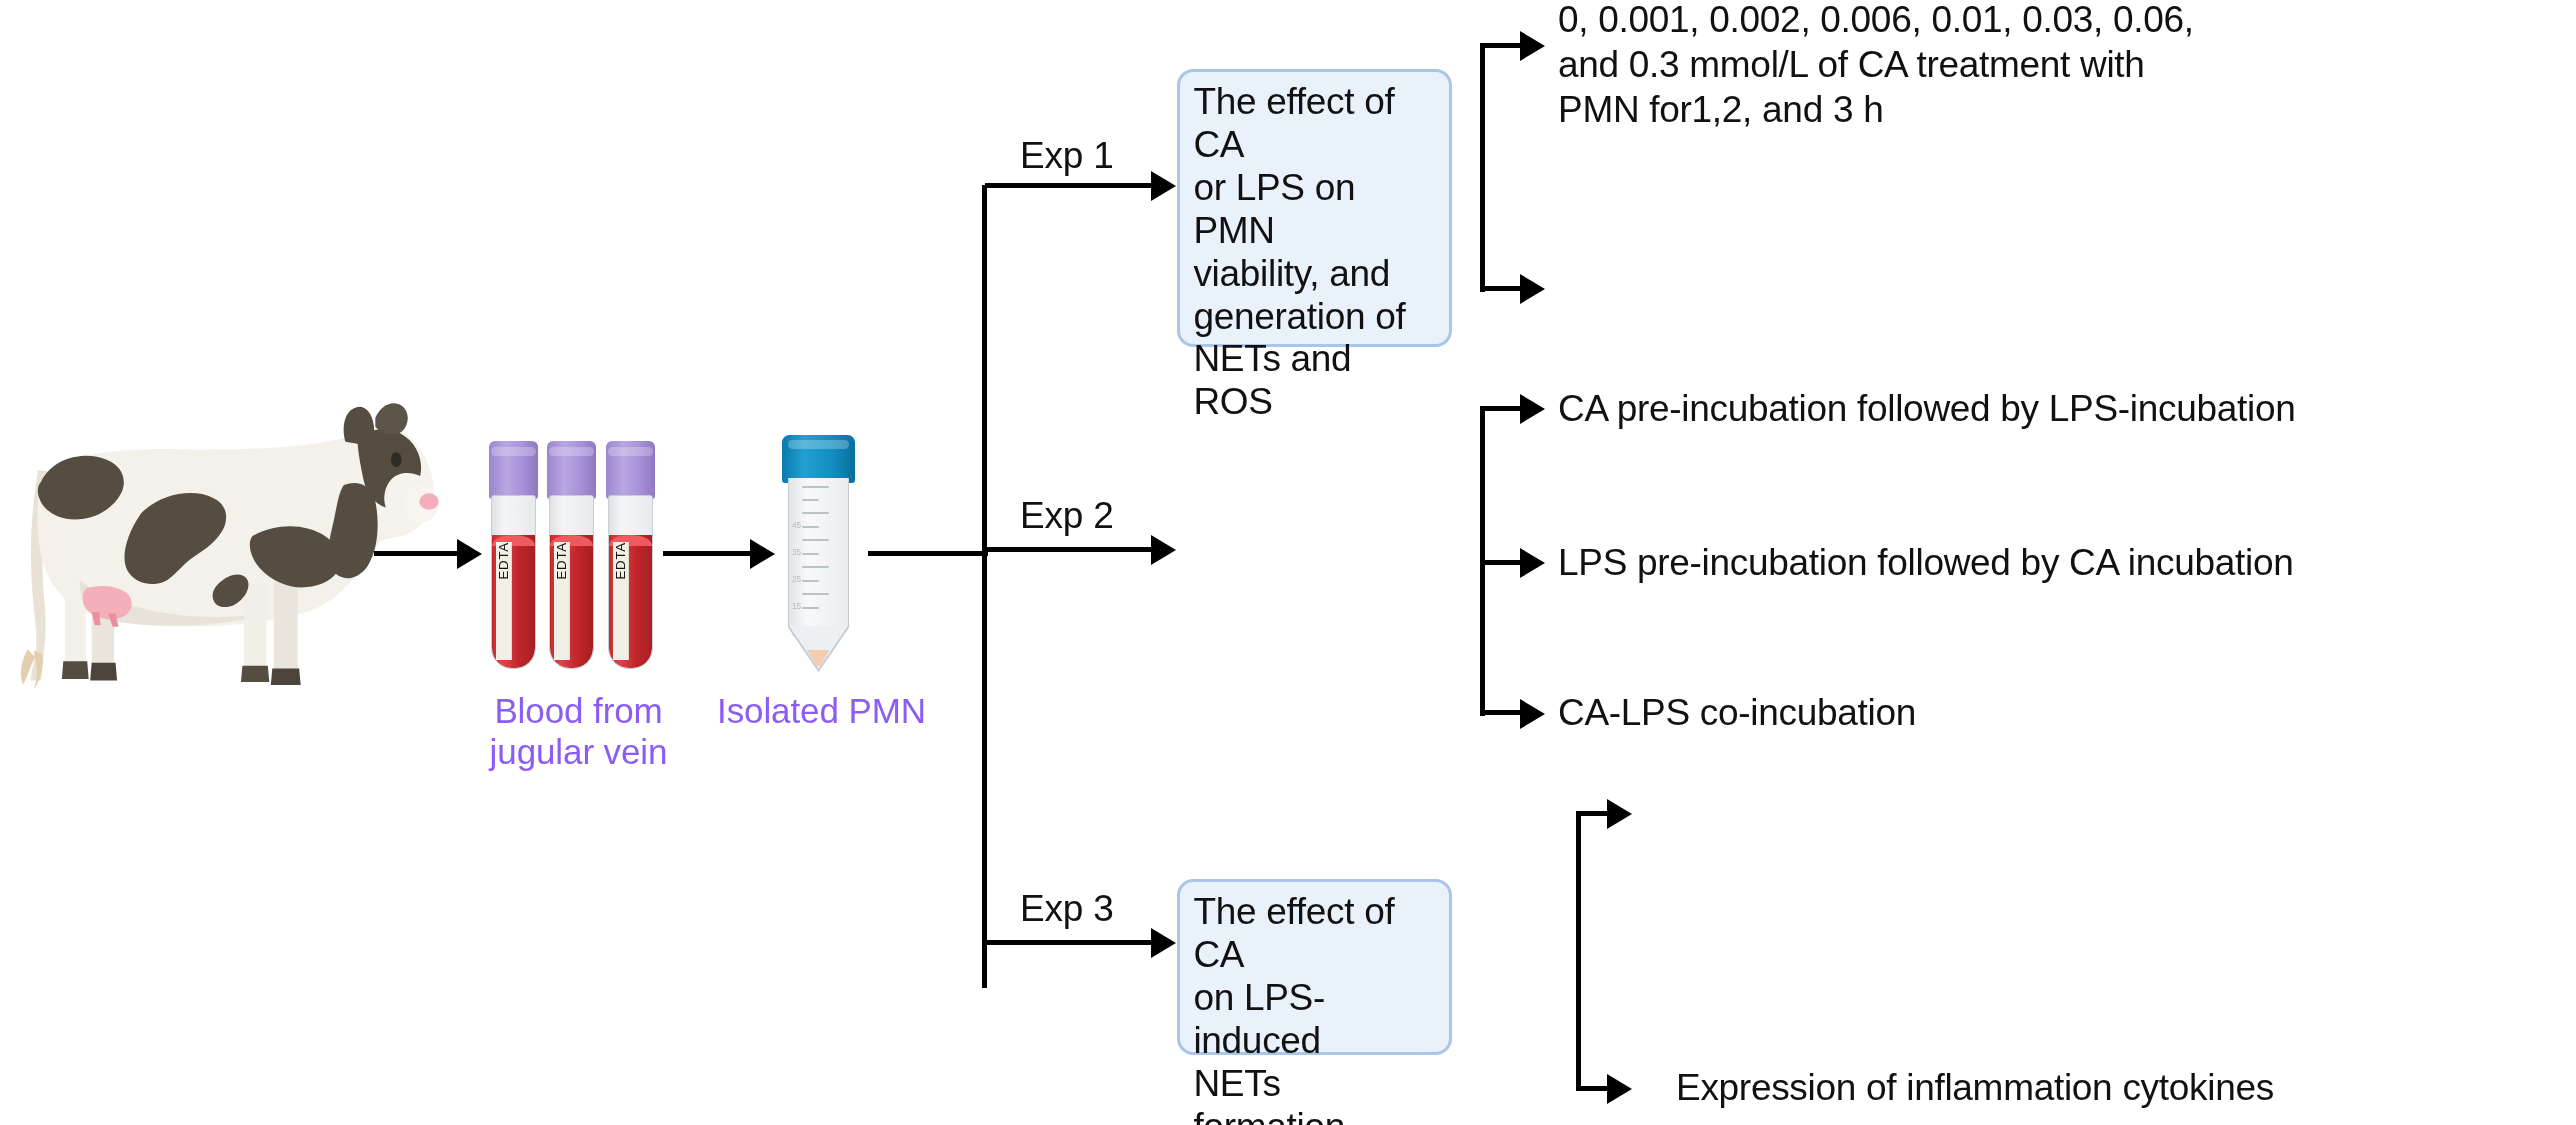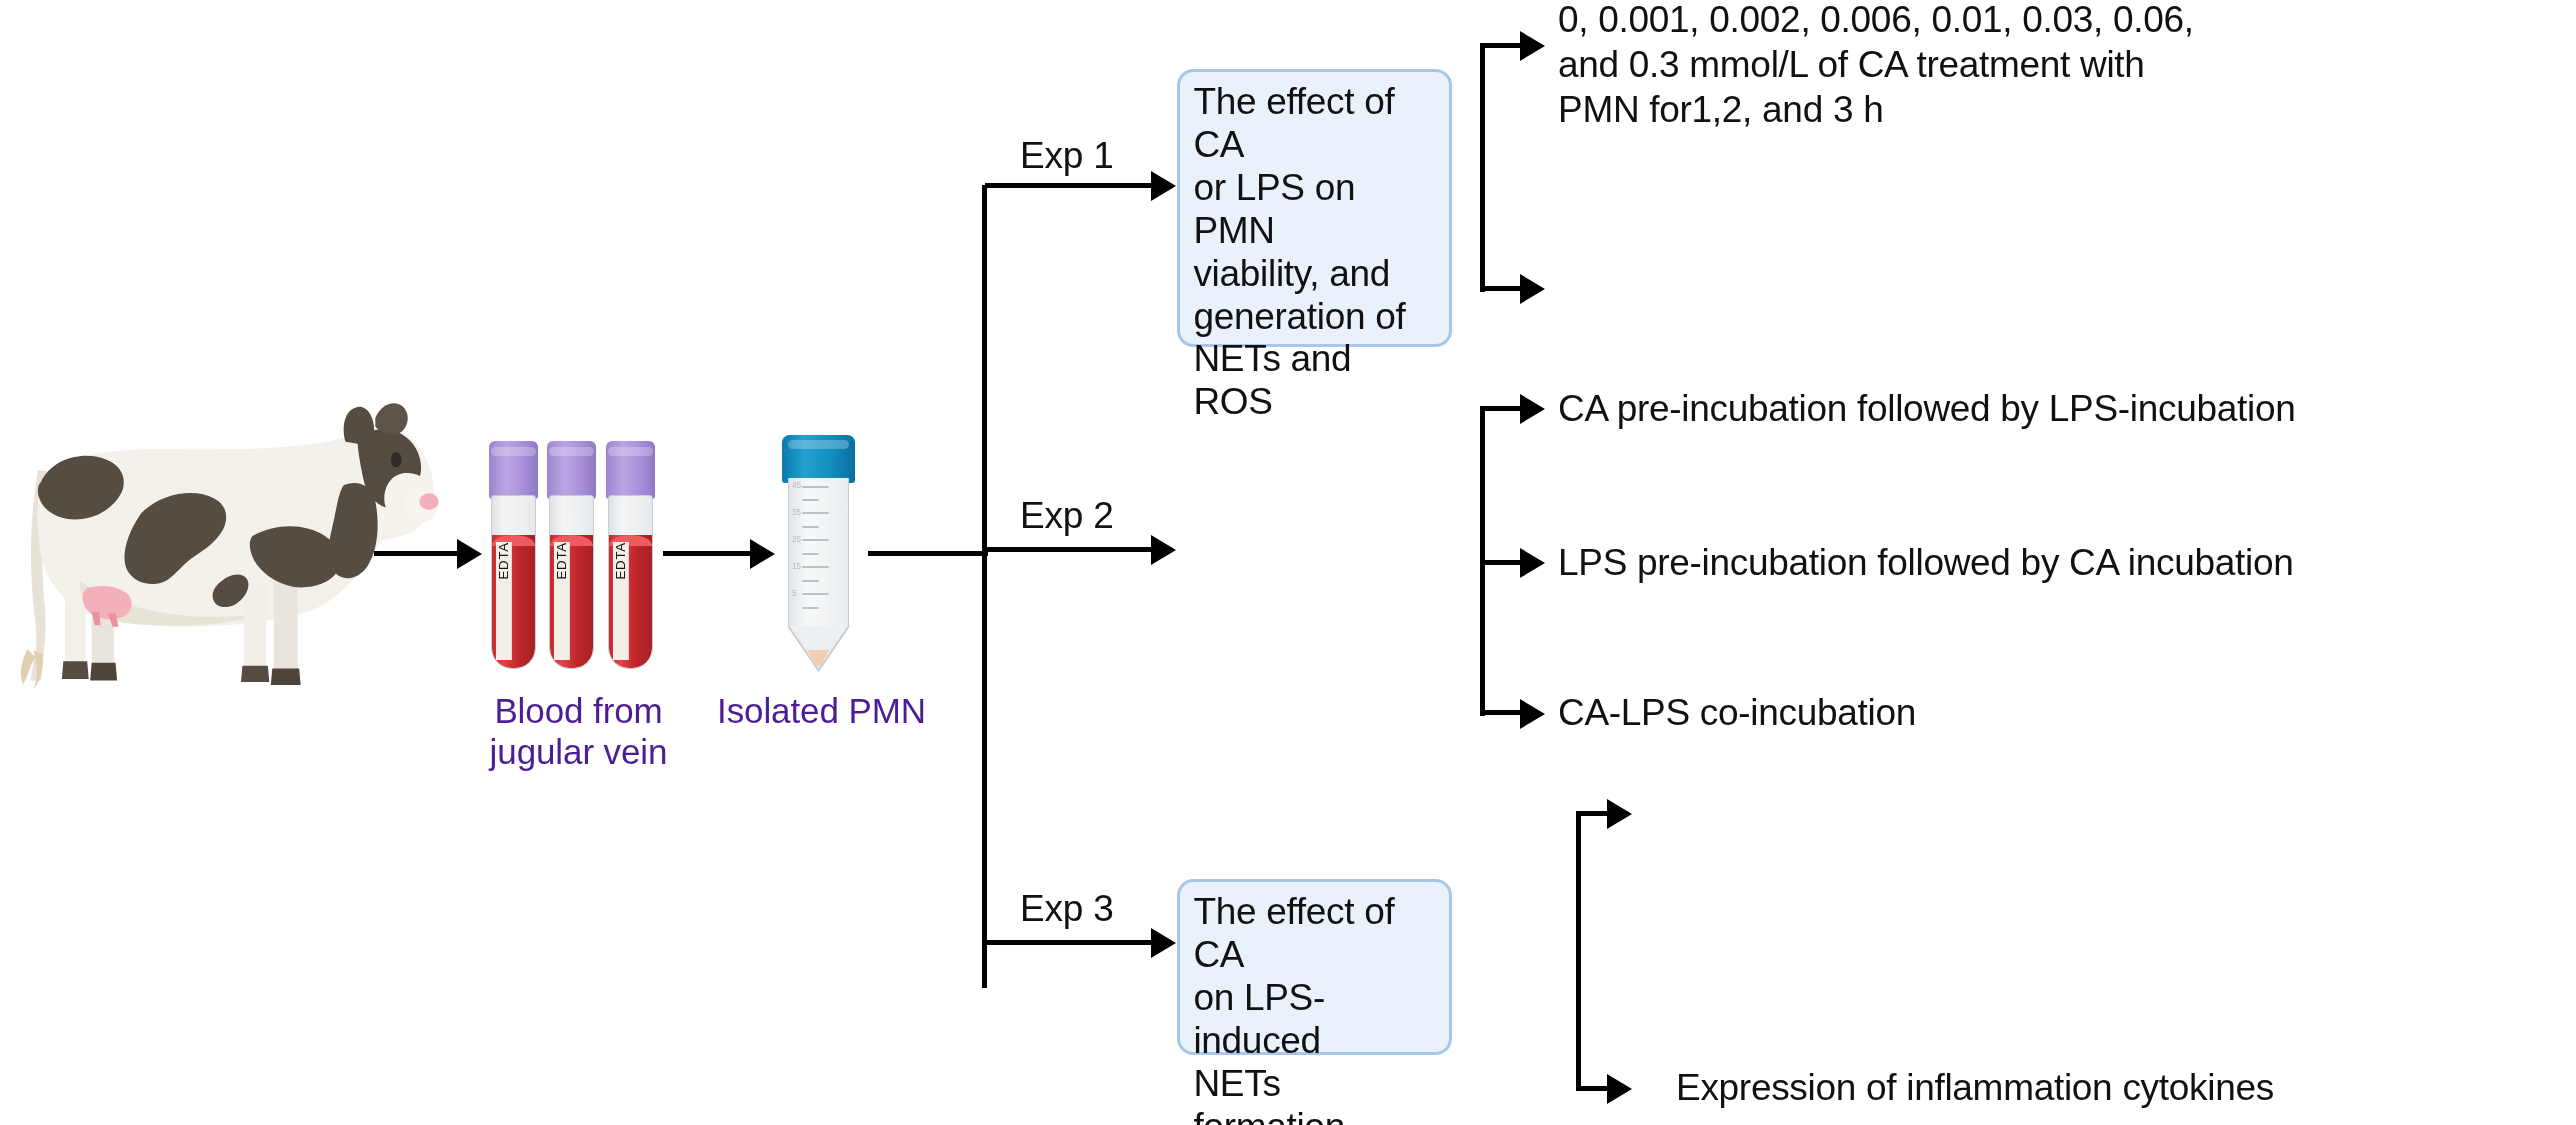--- a/index.html
+++ b/index.html
@@ -12,21 +12,21 @@
     overflow: hidden;
     color: #0d0d0d;
   }
   #stage { position: absolute; left: 0; top: 0; width: 2576px; height: 1125px; }
 
   
   .caption {
     position: absolute;
     font-size: 35px;
     line-height: 1.17;
-    color: #4c1d95;
+    color: #8b5cf6;
     text-align: center;
     letter-spacing: -0.1px;
   }
   .exp-label {
     position: absolute;
     font-size: 37px;
     line-height: 1;
     color: #111111;
     letter-spacing: -0.2px;
     white-space: nowrap;
@@ -139,21 +139,21 @@
     position: absolute; left: 9px; top: 191px; width: 61px; height: 46px;
   }
   .pmn-pellet {
     position: absolute; left: 28px; top: 215px; width: 22.4px; height: 16.4px;
     background: #f2cdb4;
     clip-path: polygon(0% 0%, 100% 0%, 58% 100%, 42% 100%);
   }
   .grad { position: absolute; background: #b9c2c7; height: 2.2px; border-radius: 1.5px; }
 
   
-  .grad-num { position: absolute; font-size: 8.2px; color: #b3bcc2; }
+  .grad-num { position: absolute; font-size: 8.2px; color: #b3bcc2; margin-top: 40px; }
 </style>
 </head>
 <body>
 
 <div id="stage">
 
   <div class="cow">
     <svg viewBox="0 0 600 410" xmlns="http://www.w3.org/2000/svg">
 
       <path d="M40 110 C30 170 28 230 34 290 C37 320 40 340 36 356 L30 392 L44 392 L48 352 C52 318 50 300 48 280 C44 230 46 170 56 112 Z" fill="#e8e2d6"></path>

